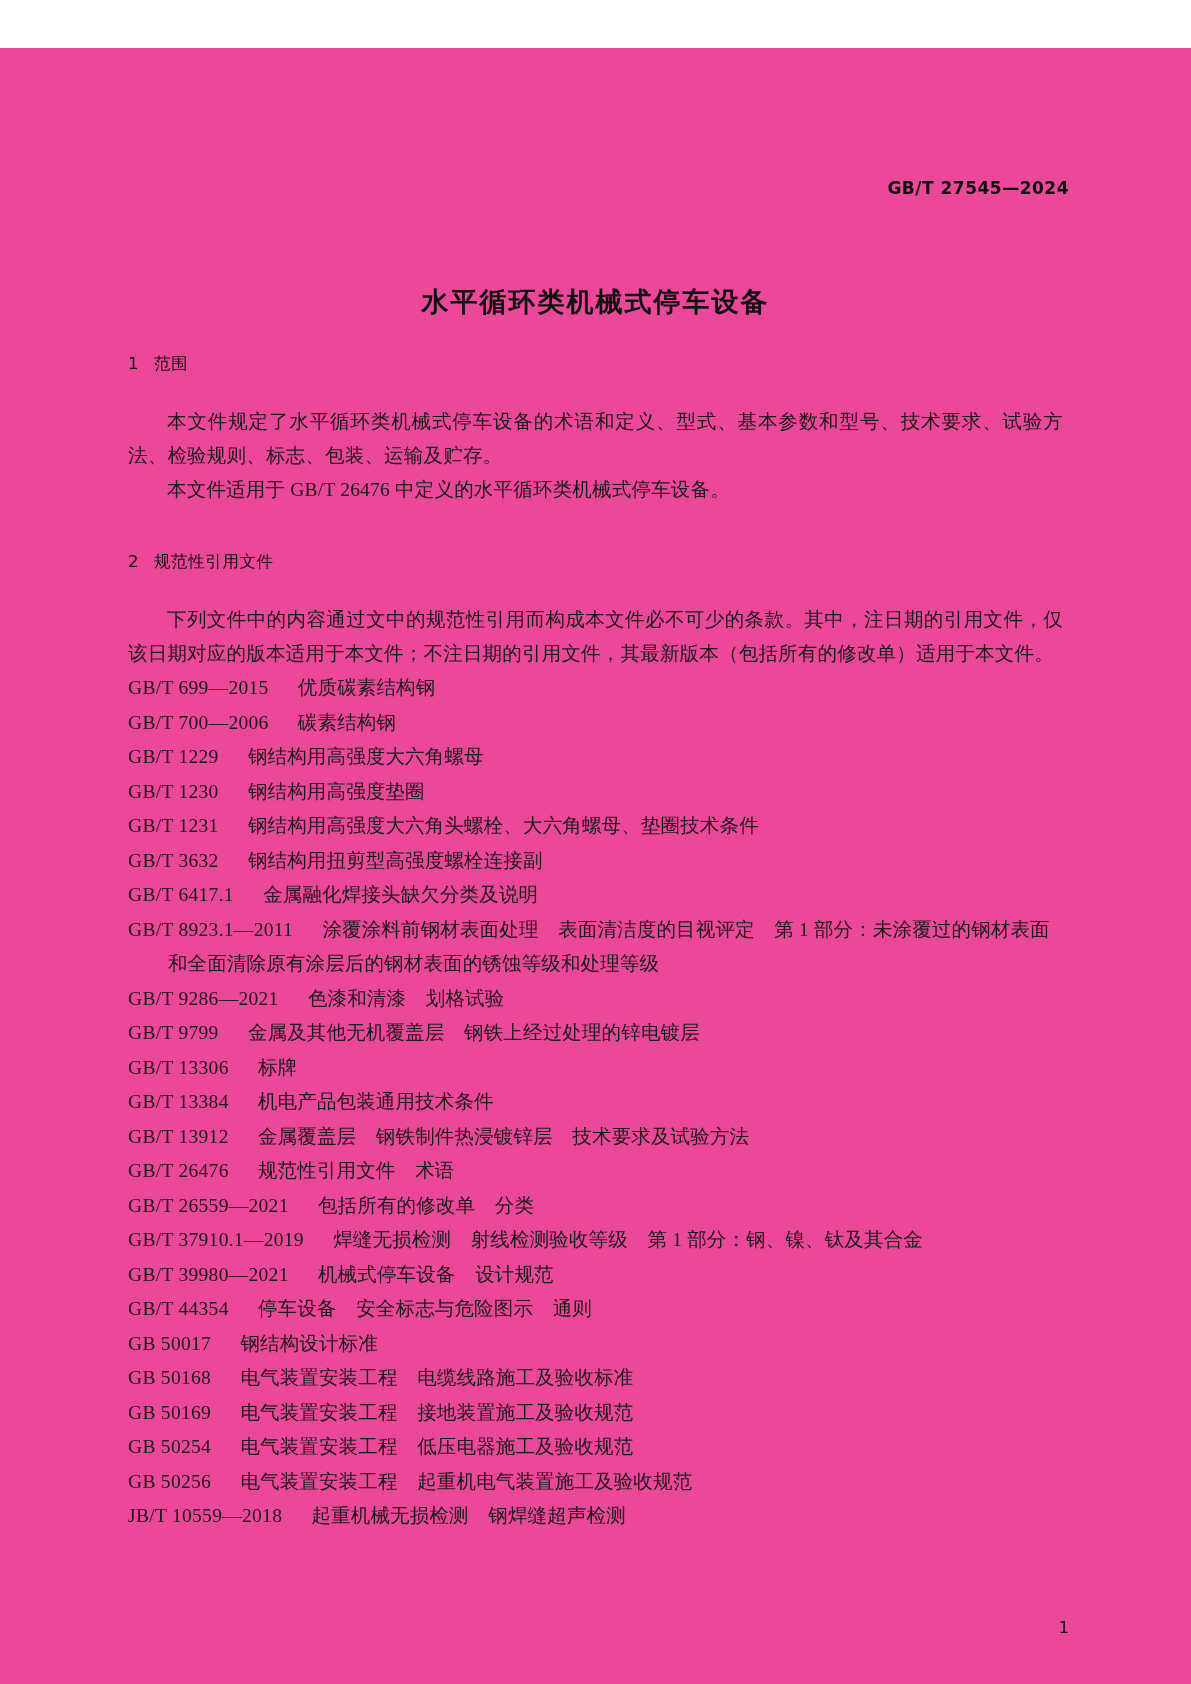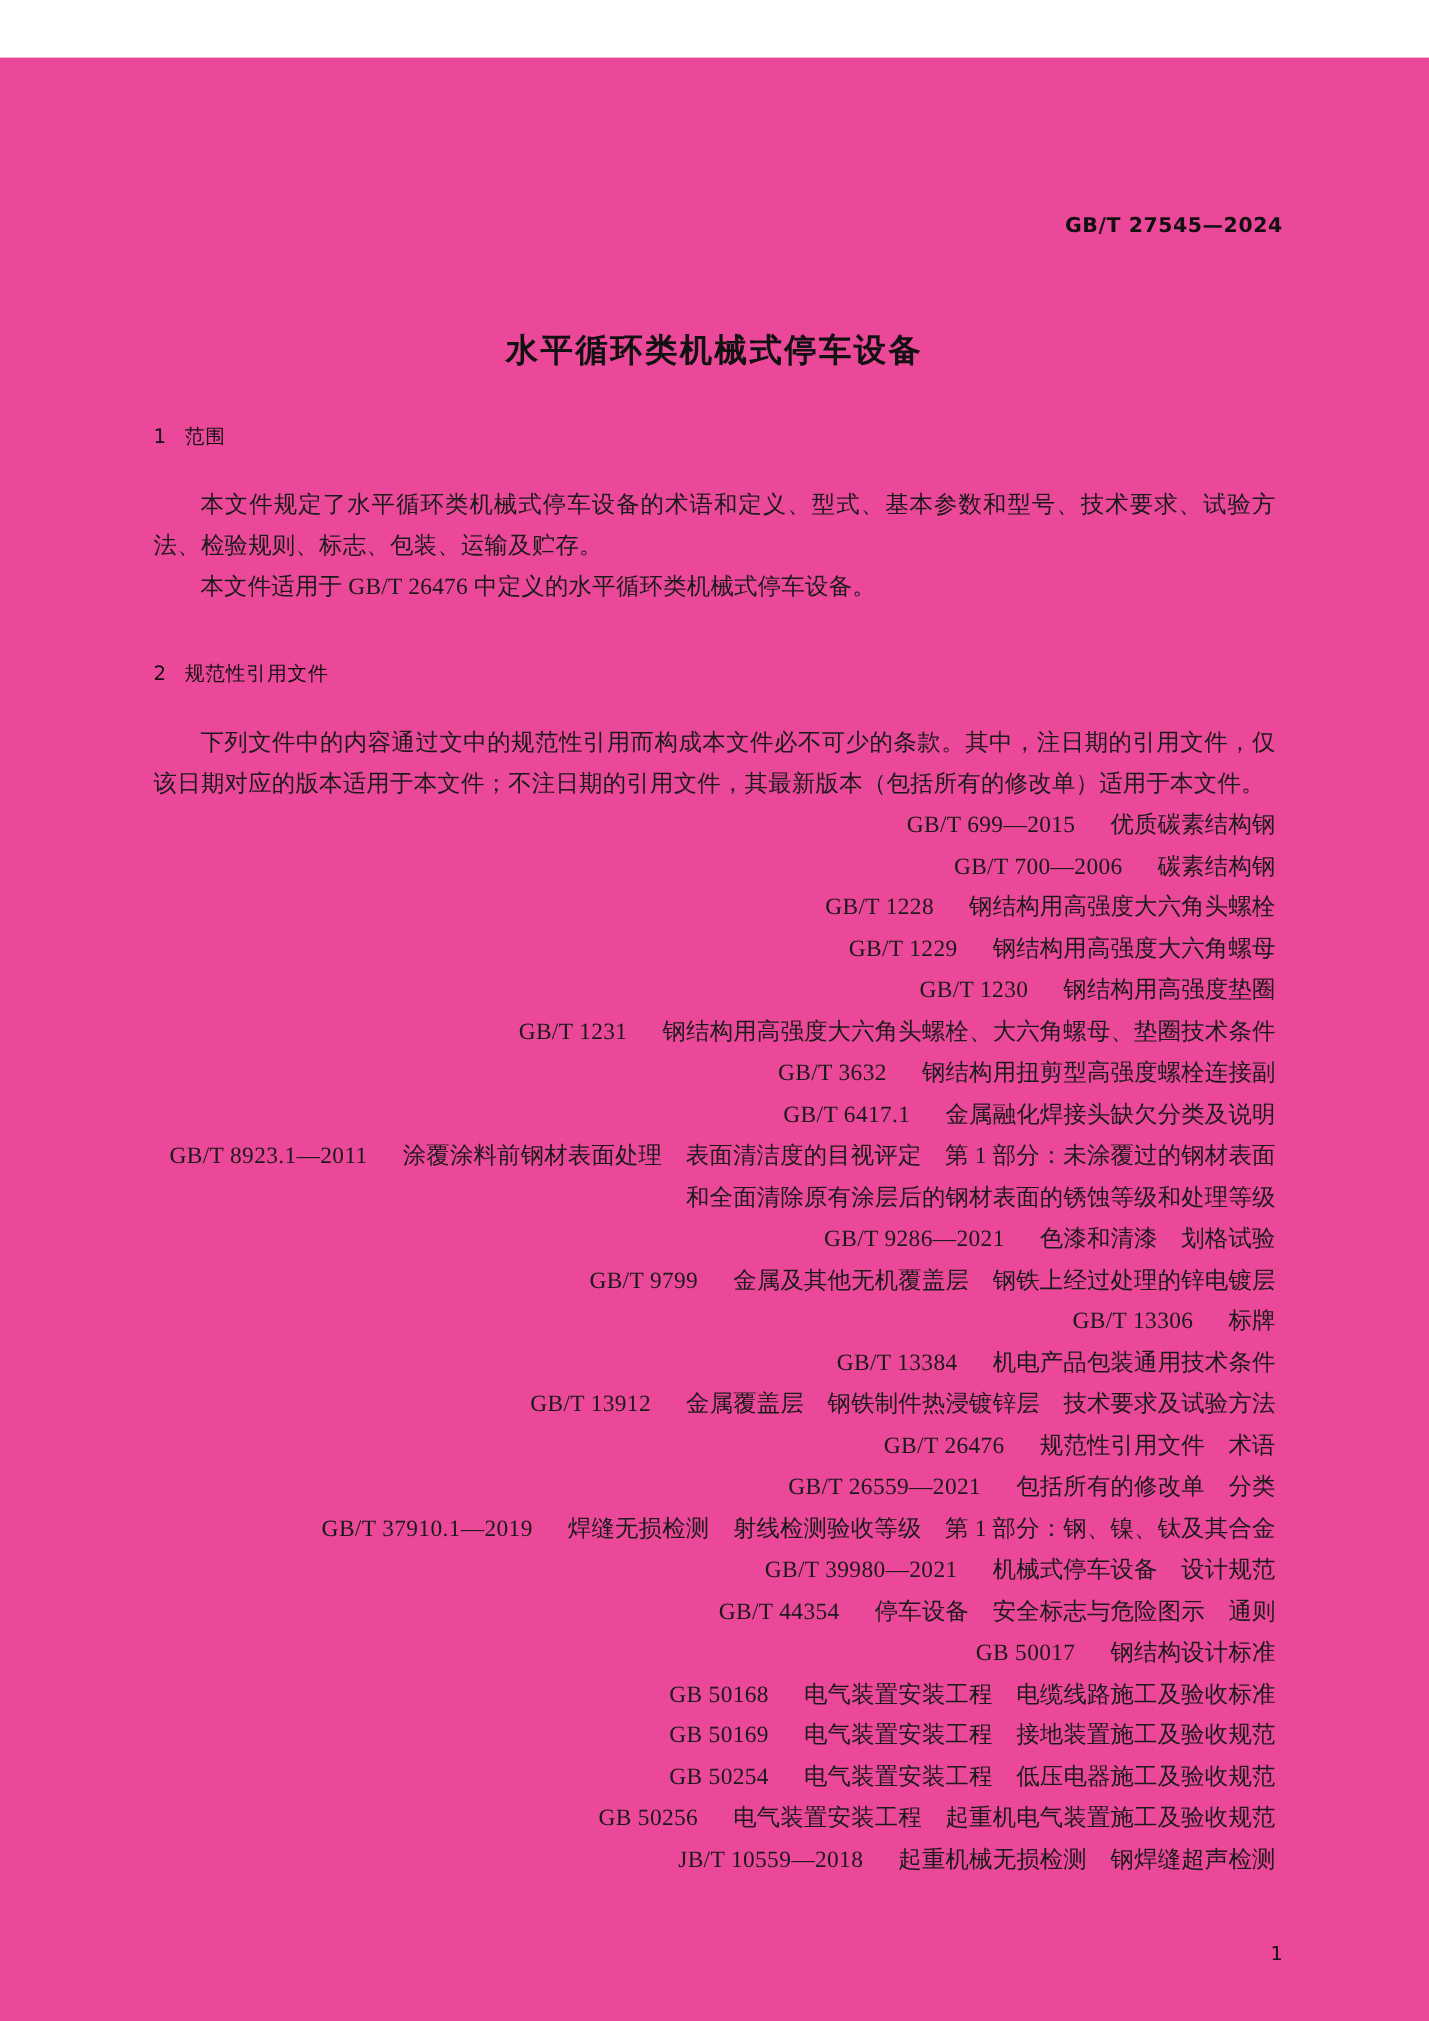--- a/index.html
+++ b/index.html
@@ -22,21 +22,21 @@
     top: 130px;
     right: 122px;
     font-family: "DejaVu Sans", "Liberation Sans", sans-serif;
     font-size: 17px;
     font-weight: 700;
     letter-spacing: 0.5px;
     color: #111;
   }
   .doc-title {
     position: absolute;
-    top: 208px;
+    top: 218px;
     left: 0;
     width: 100%;
     text-align: center;
     font-family: Liberation Mono, monospace;
     font-size: 27px;
     font-weight: 700;
     letter-spacing: 2px;
     color: #111;
   }
   .content {
@@ -79,21 +79,20 @@
     font-size: 19.5px;
     line-height: 34.5px;
     padding-left: 2.05em;
     text-indent: -0.05em;
     letter-spacing: 0.15px;
   }
   .ref-list li .cont {
     display: block;
     padding-left: 0;
     text-indent: -2.05em;
-    text-align: right;
   }
   .refcode {
     letter-spacing: 0.3px;
   }
   .gap-m { display: inline-block; width: 1.5em; }
   .page-number {
     position: absolute;
     bottom: 95px;
     right: 122px;
     font-family: "DejaVu Sans", "Liberation Sans", sans-serif;
@@ -132,23 +131,20 @@
     <p class="para indent">下列文件中的内容通过文中的规范性引用而构成本文件必不可少的条款。其中，注日期的引用文件，仅该日期对应的版本适用于本文件；不注日期的引用文件，其最新版本（包括所有的修改单）适用于本文件。</p>
 
     <ul class="ref-list">
       <li>
           <span class="cont"><span class="refcode">GB/T 699—2015</span><span class="gap-m"></span><span>优质碳素结构钢</span></span>
         </li>
       <li>
           <span class="cont"><span class="refcode">GB/T 700—2006</span><span class="gap-m"></span><span>碳素结构钢</span></span>
         </li>
       <li>
-          <span class="cont"><span class="refcode">GB/T 1228</span><span class="gap-m"></span><span>钢结构用高强度大六角头螺栓</span></span>
-        </li>
-      <li>
           <span class="cont"><span class="refcode">GB/T 1229</span><span class="gap-m"></span><span>钢结构用高强度大六角螺母</span></span>
         </li>
       <li>
           <span class="cont"><span class="refcode">GB/T 1230</span><span class="gap-m"></span><span>钢结构用高强度垫圈</span></span>
         </li>
       <li>
           <span class="cont"><span class="refcode">GB/T 1231</span><span class="gap-m"></span><span>钢结构用高强度大六角头螺栓、大六角螺母、垫圈技术条件</span></span>
         </li>
       <li>
           <span class="cont"><span class="refcode">GB/T 3632</span><span class="gap-m"></span><span>钢结构用扭剪型高强度螺栓连接副</span></span>

